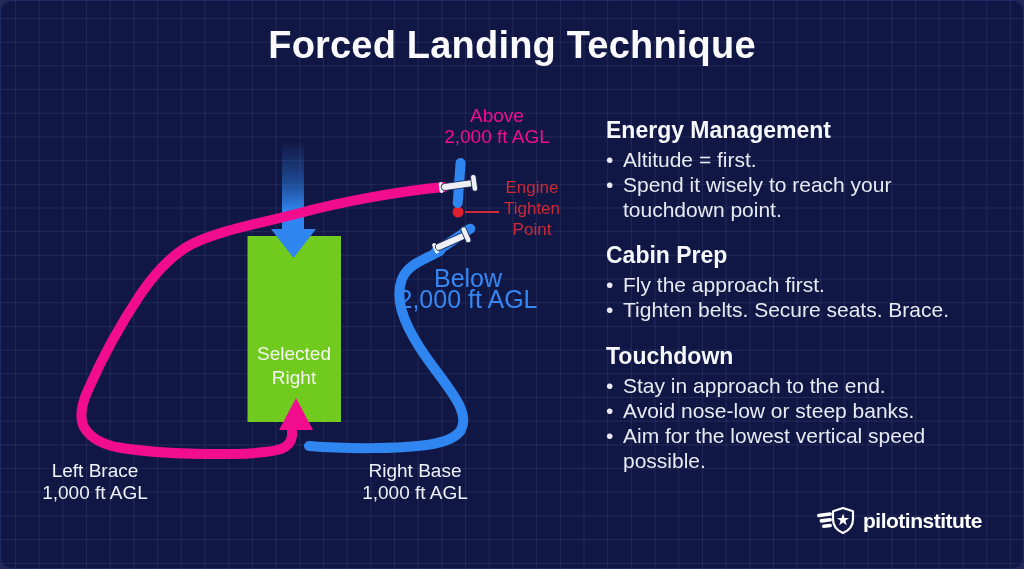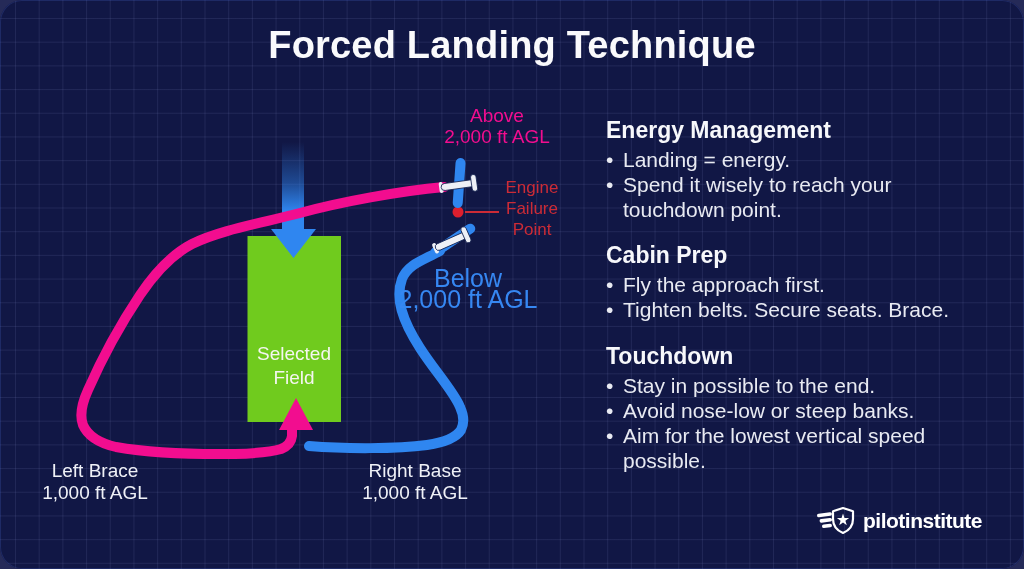--- a/index.html
+++ b/index.html
@@ -1,18 +1,18 @@
 <!DOCTYPE html>
 <html><head>
 <meta charset="utf-8">
 <style>
   html,body{margin:0;padding:0;background:#252A58;}
   body{width:1024px;height:569px;font-family:"Liberation Sans",sans-serif;}
   .canvas{
-    position:relative;width:1024px;height:569px;border-radius:22px;overflow:hidden;
+    position:relative;width:1024px;height:569px;border-radius:11px;overflow:hidden;
     background-color:#111745;
     background-image:
       linear-gradient(rgba(140,150,210,0.13) 1px, transparent 1px),
       linear-gradient(90deg, rgba(140,150,210,0.13) 1px, transparent 1px);
     background-size:23.7px 23.7px;
     background-position:15px 18px;
     box-shadow:inset 0 0 0 1px rgba(70,100,200,0.25);
   }
   .title{
     position:absolute;left:0;right:0;top:24px;text-align:center;
@@ -90,49 +90,49 @@
   </svg>
 
 
   <div class="label lbl-pink" style="left:457px;top:105px;margin-left:40px;">
     <div>Above</div>
     <div>2,000 ft AGL</div>
   </div>
 
   <div class="label lbl-red" style="left:532px;top:177px;">
     <div>Engine</div>
-    <div>Failure</div>
+    <div>Tighten</div>
     <div>Point</div>
   </div>
 
   <div class="label lbl-blue" style="left:468px;top:268px;">
     <div>Below</div>
     <div>2,000 ft AGL</div>
   </div>
 
   <div class="label lbl-field" style="left:294px;top:342px;text-align:center;">
     <div>Selected</div>
-    <div>Field</div>
+    <div>Right</div>
   </div>
 
   <div class="label lbl-white" style="left:95px;top:460px;">
     <div>Left Brace</div>
     <div>1,000 ft AGL</div>
   </div>
 
   <div class="label lbl-white" style="left:415px;top:460px;">
     <div>Right Base</div>
     <div>1,000 ft AGL</div>
   </div>
 
   <div class="panel-section" style="top:117px;">
     <h2>Energy Management</h2>
     <div class="line">
       <span class="dot">•</span>
-      <span>Landing = energy.</span>
+      <span>Altitude = first.</span>
     </div>
     <div class="line">
       <span class="dot">•</span>
       <span>Spend it wisely to reach your</span>
     </div>
     <div class="line indent">
       <span>touchdown point.</span>
     </div>
   </div>
 
@@ -145,21 +145,21 @@
     <div class="line">
       <span class="dot">•</span>
       <span>Tighten belts. Secure seats. Brace.</span>
     </div>
   </div>
 
   <div class="panel-section" style="top:343px;">
     <h2>Touchdown</h2>
     <div class="line">
       <span class="dot">•</span>
-      <span>Stay in possible to the end.</span>
+      <span>Stay in approach to the end.</span>
     </div>
     <div class="line">
       <span class="dot">•</span>
       <span>Avoid nose-low or steep banks.</span>
     </div>
     <div class="line">
       <span class="dot">•</span>
       <span>Aim for the lowest vertical speed</span>
     </div>
     <div class="line indent">

